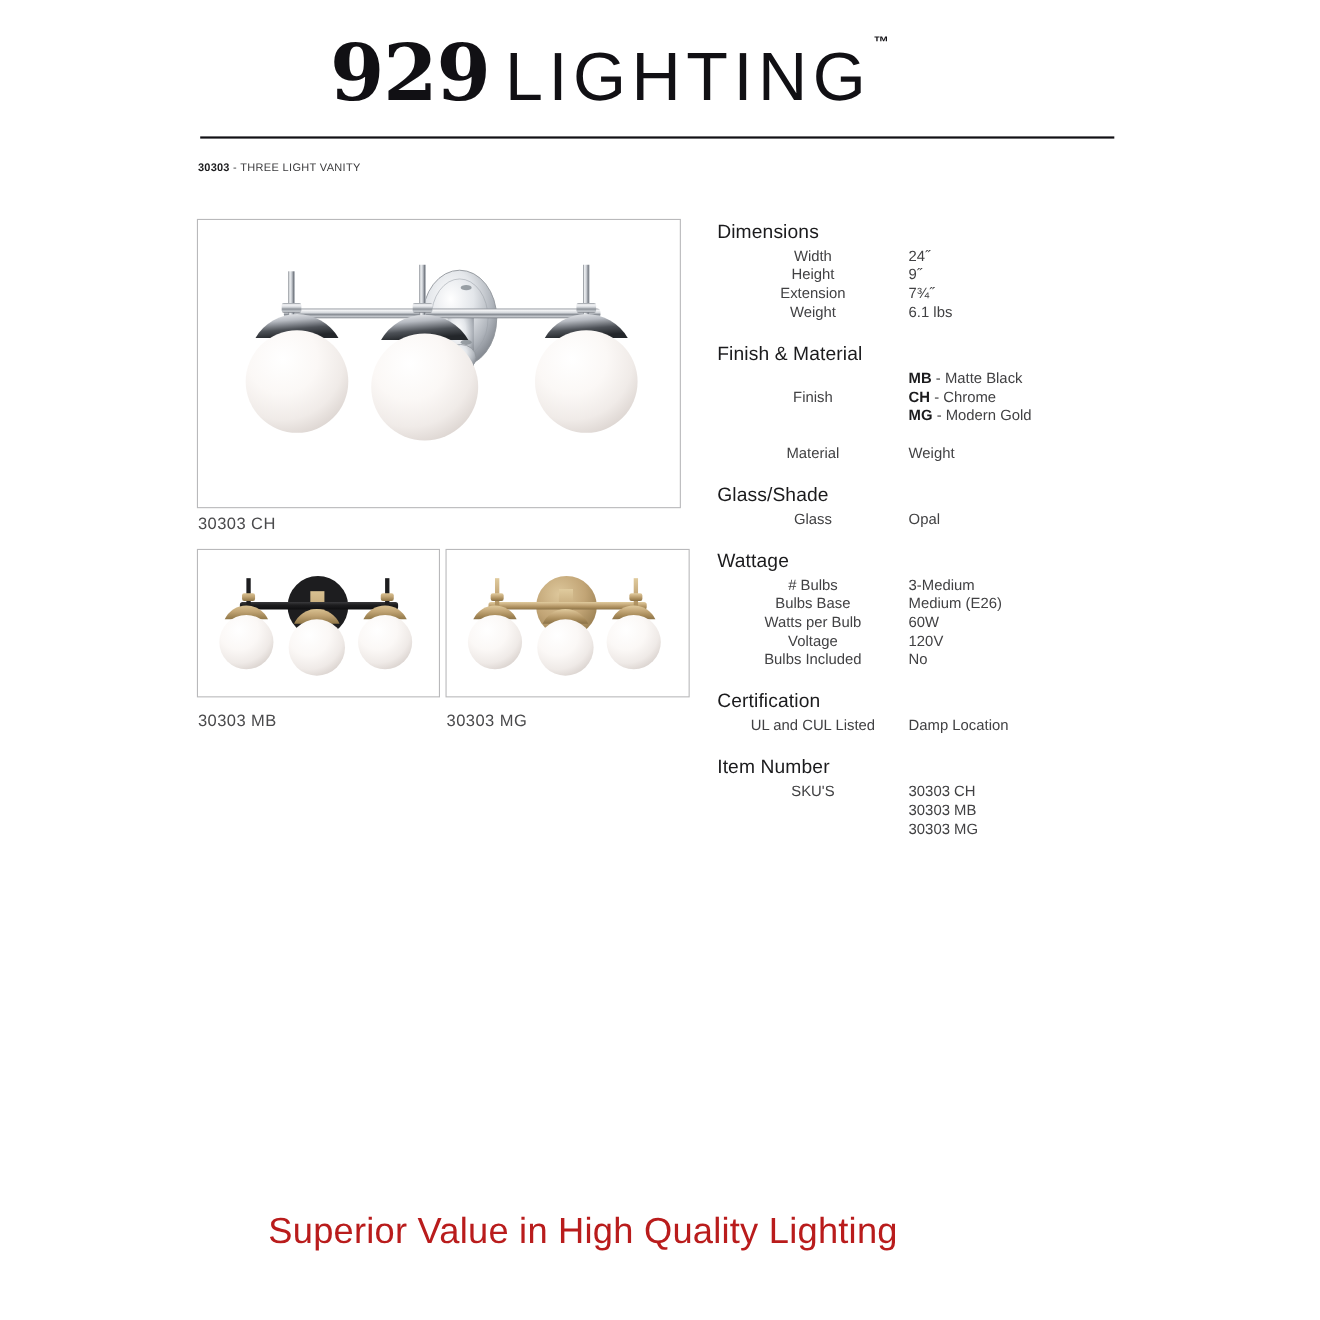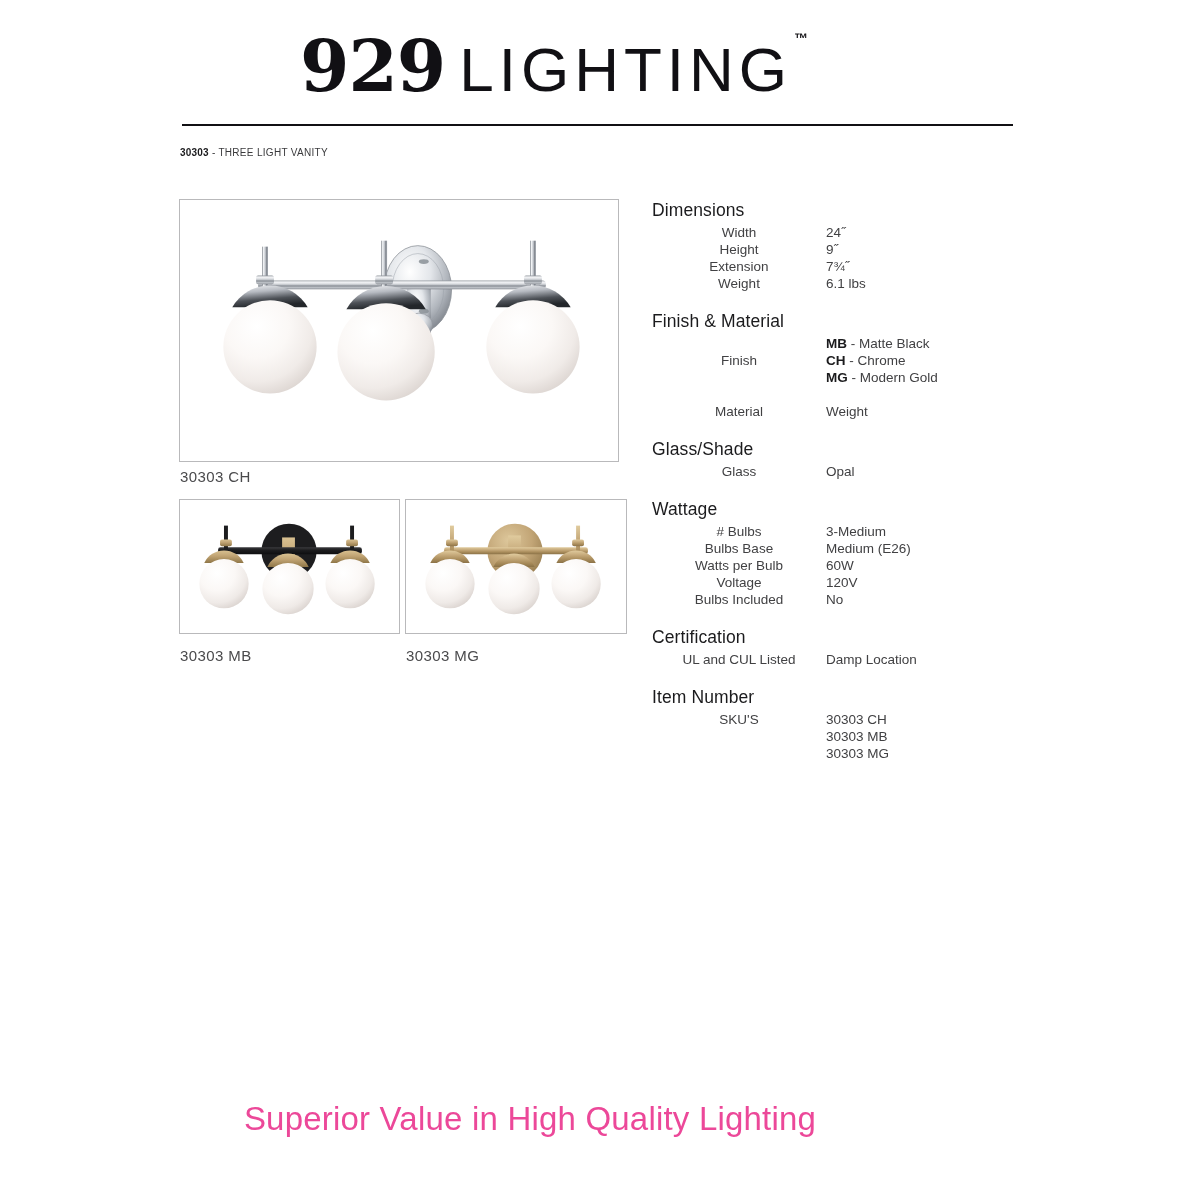--- a/index.html
+++ b/index.html
@@ -125,21 +125,21 @@
   .spec-value .code { font-weight: 700; color: #1b1b1d; }
   .spec-gap { height: 17px; }
 
   
   #footer-tagline {
     position: absolute;
     left: 0; top: 1100px; width: 1060px;
     text-align: center;
     font-size: 33px;
     font-weight: 400;
-    color: #ec4899;
+    color: #b91c1c;
     letter-spacing: 0.2px;
   }
 
   
   .fixture-svg { display: block; width: 100%; height: 100%; }
 </style>
 </head>
 <body>
 
 <div id="logo-block">

